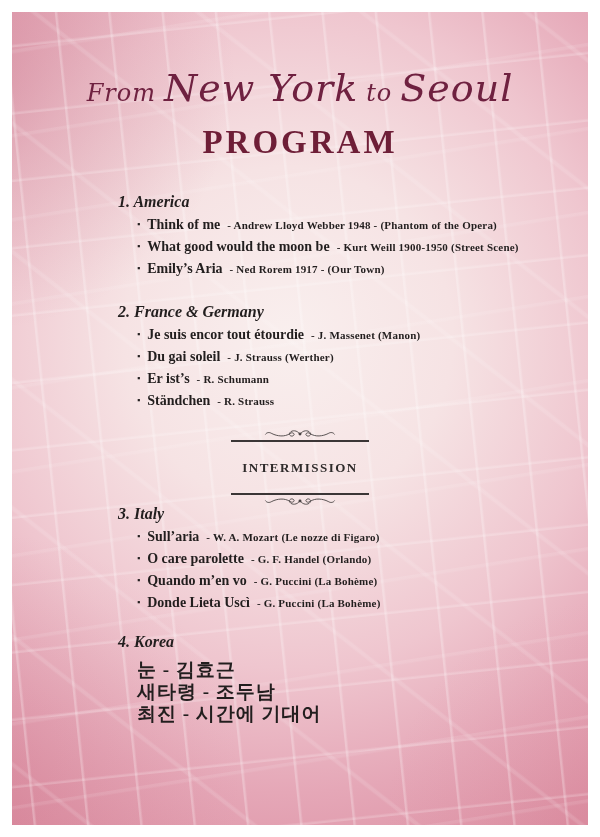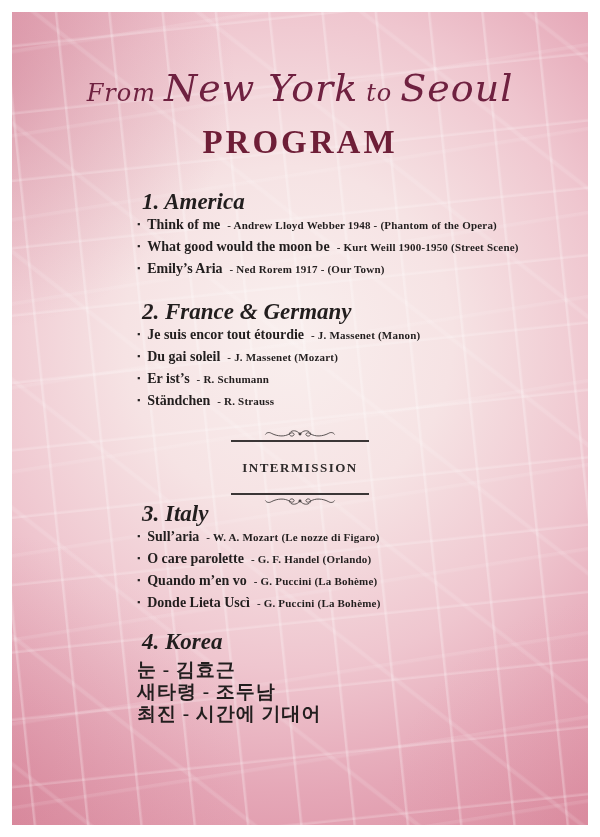--- a/index.html
+++ b/index.html
@@ -34,22 +34,22 @@
 
   .program-label{
     position:absolute;top:124px;left:0;width:100%;text-align:center;
     font-size:33px;font-weight:bold;letter-spacing:3px;
     color:var(--program-maroon,#6e1e37);
   }
 
   .section{position:absolute;left:118px;width:460px;}
   .sec-0{top:191px;} .sec-1{top:301px;} .sec-2{top:503px;} .sec-3{top:631px;}
   .section-heading{
-    font-size:23px;line-height:22px;font-weight:bold;font-style:italic;
-    color:var(--text-dark,#221e1e);margin-bottom:4px;margin-left:24px;
+    font-size:16px;line-height:22px;font-weight:bold;font-style:italic;
+    color:var(--text-dark,#221e1e);margin-bottom:4px;
   }
   .song-row{
     display:flex;align-items:baseline;height:22px;margin-left:19px;
     color:var(--text-dark,#221e1e);white-space:nowrap;
   }
   .song-row .bullet{font-size:9px;margin-right:7px;position:relative;top:-2px;}
   .song-title{font-size:14px;font-weight:bold;}
   .song-detail{font-size:11px;font-weight:bold;margin-left:7px;letter-spacing:0.2px;}
   .song-row.plain .song-title{font-size:19px;letter-spacing:1px;}
 
@@ -105,21 +105,21 @@
         <div class="section sec-1">
           <div class="section-heading">2. France &amp; Germany</div>
           <div class="song-row">
             <span class="bullet">▪</span>
             <span class="song-title">Je suis encor tout étourdie</span>
             <span class="song-detail">-  J. Massenet (Manon)</span>
           </div>
           <div class="song-row">
             <span class="bullet">▪</span>
             <span class="song-title">Du gai soleil</span>
-            <span class="song-detail">-  J. Massenet (Mozart)</span>
+            <span class="song-detail">-  J. Strauss (Werther)</span>
           </div>
           <div class="song-row">
             <span class="bullet">▪</span>
             <span class="song-title">Er ist’s</span>
             <span class="song-detail">-  R. Schumann</span>
           </div>
           <div class="song-row">
             <span class="bullet">▪</span>
             <span class="song-title">Ständchen</span>
             <span class="song-detail">-  R. Strauss</span>

